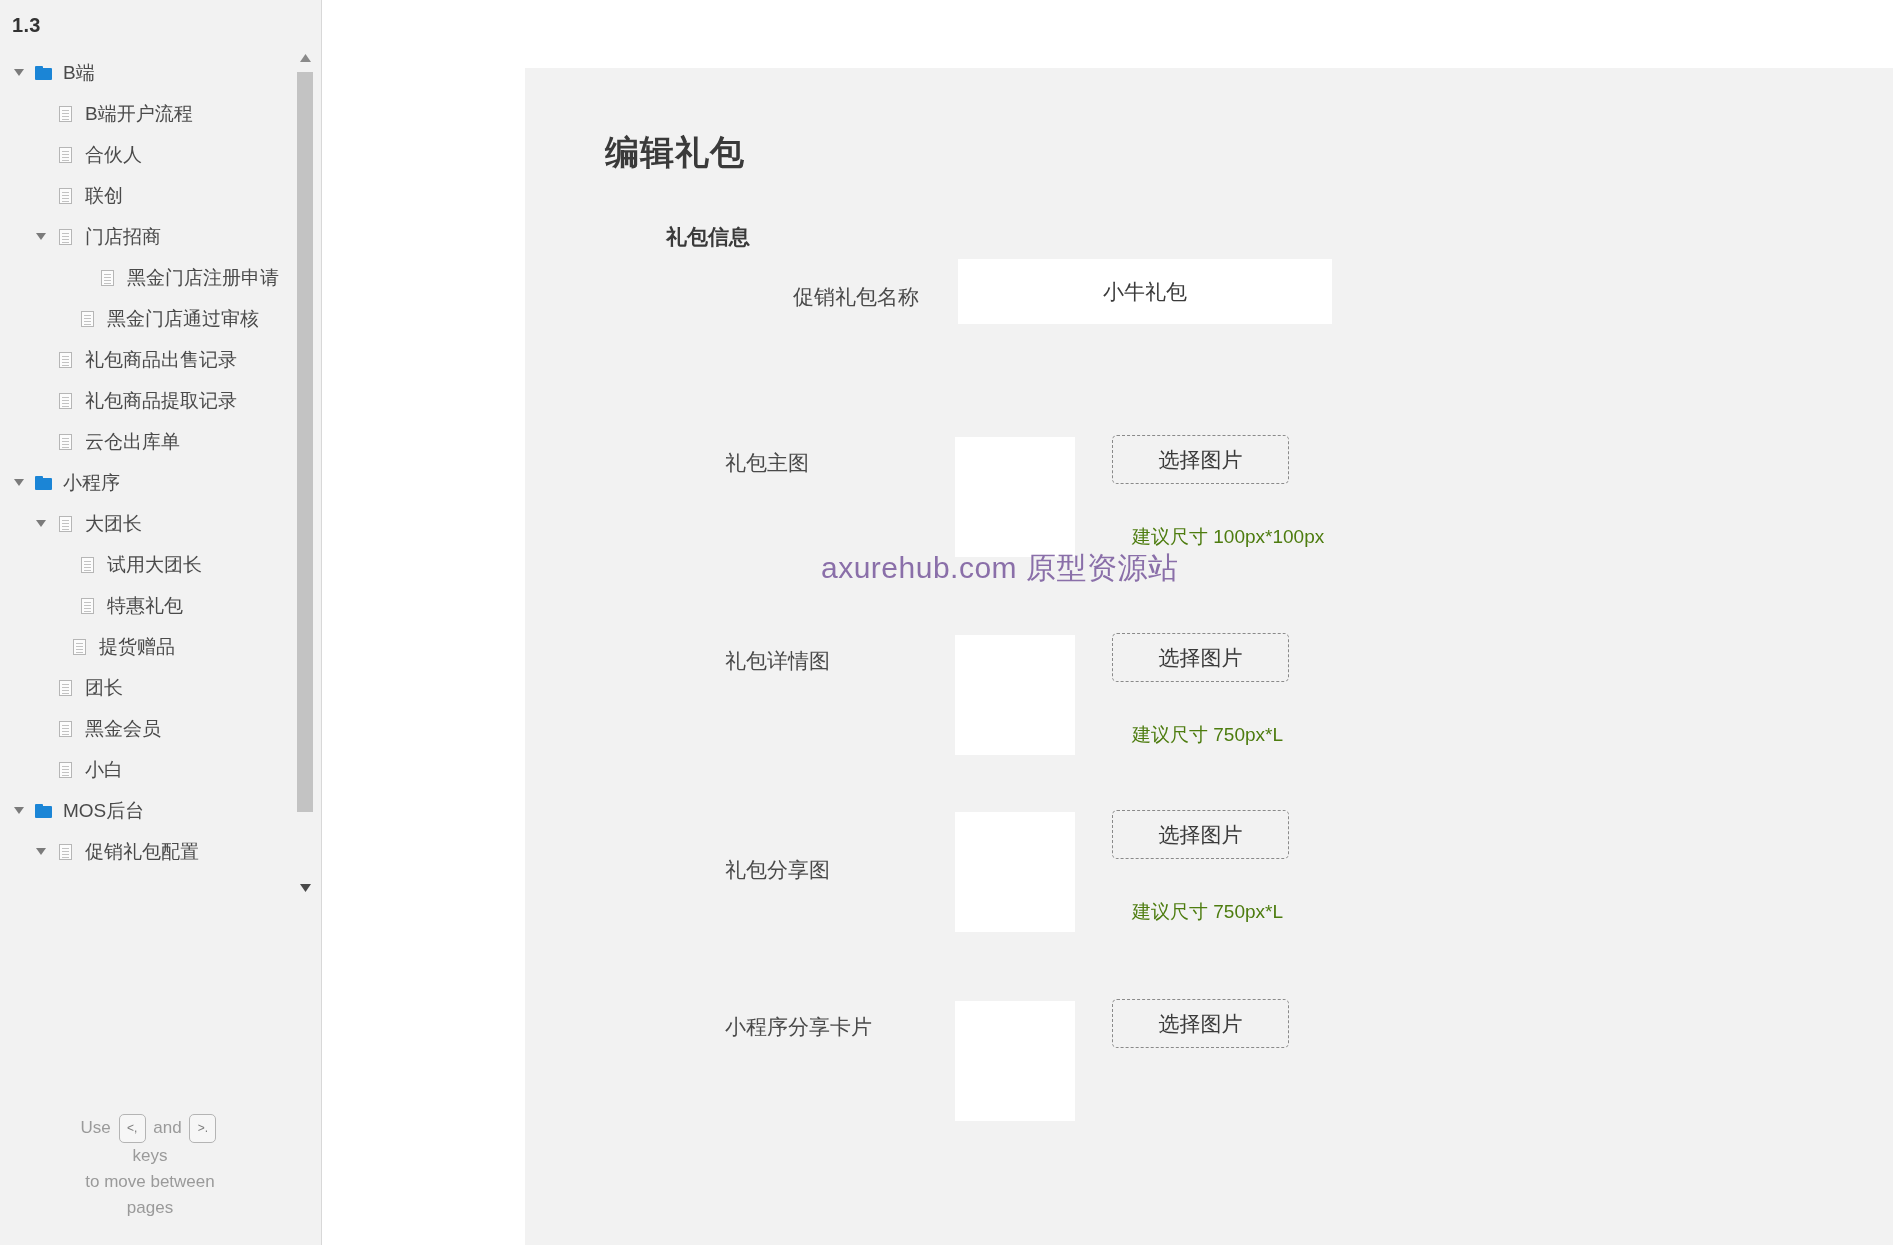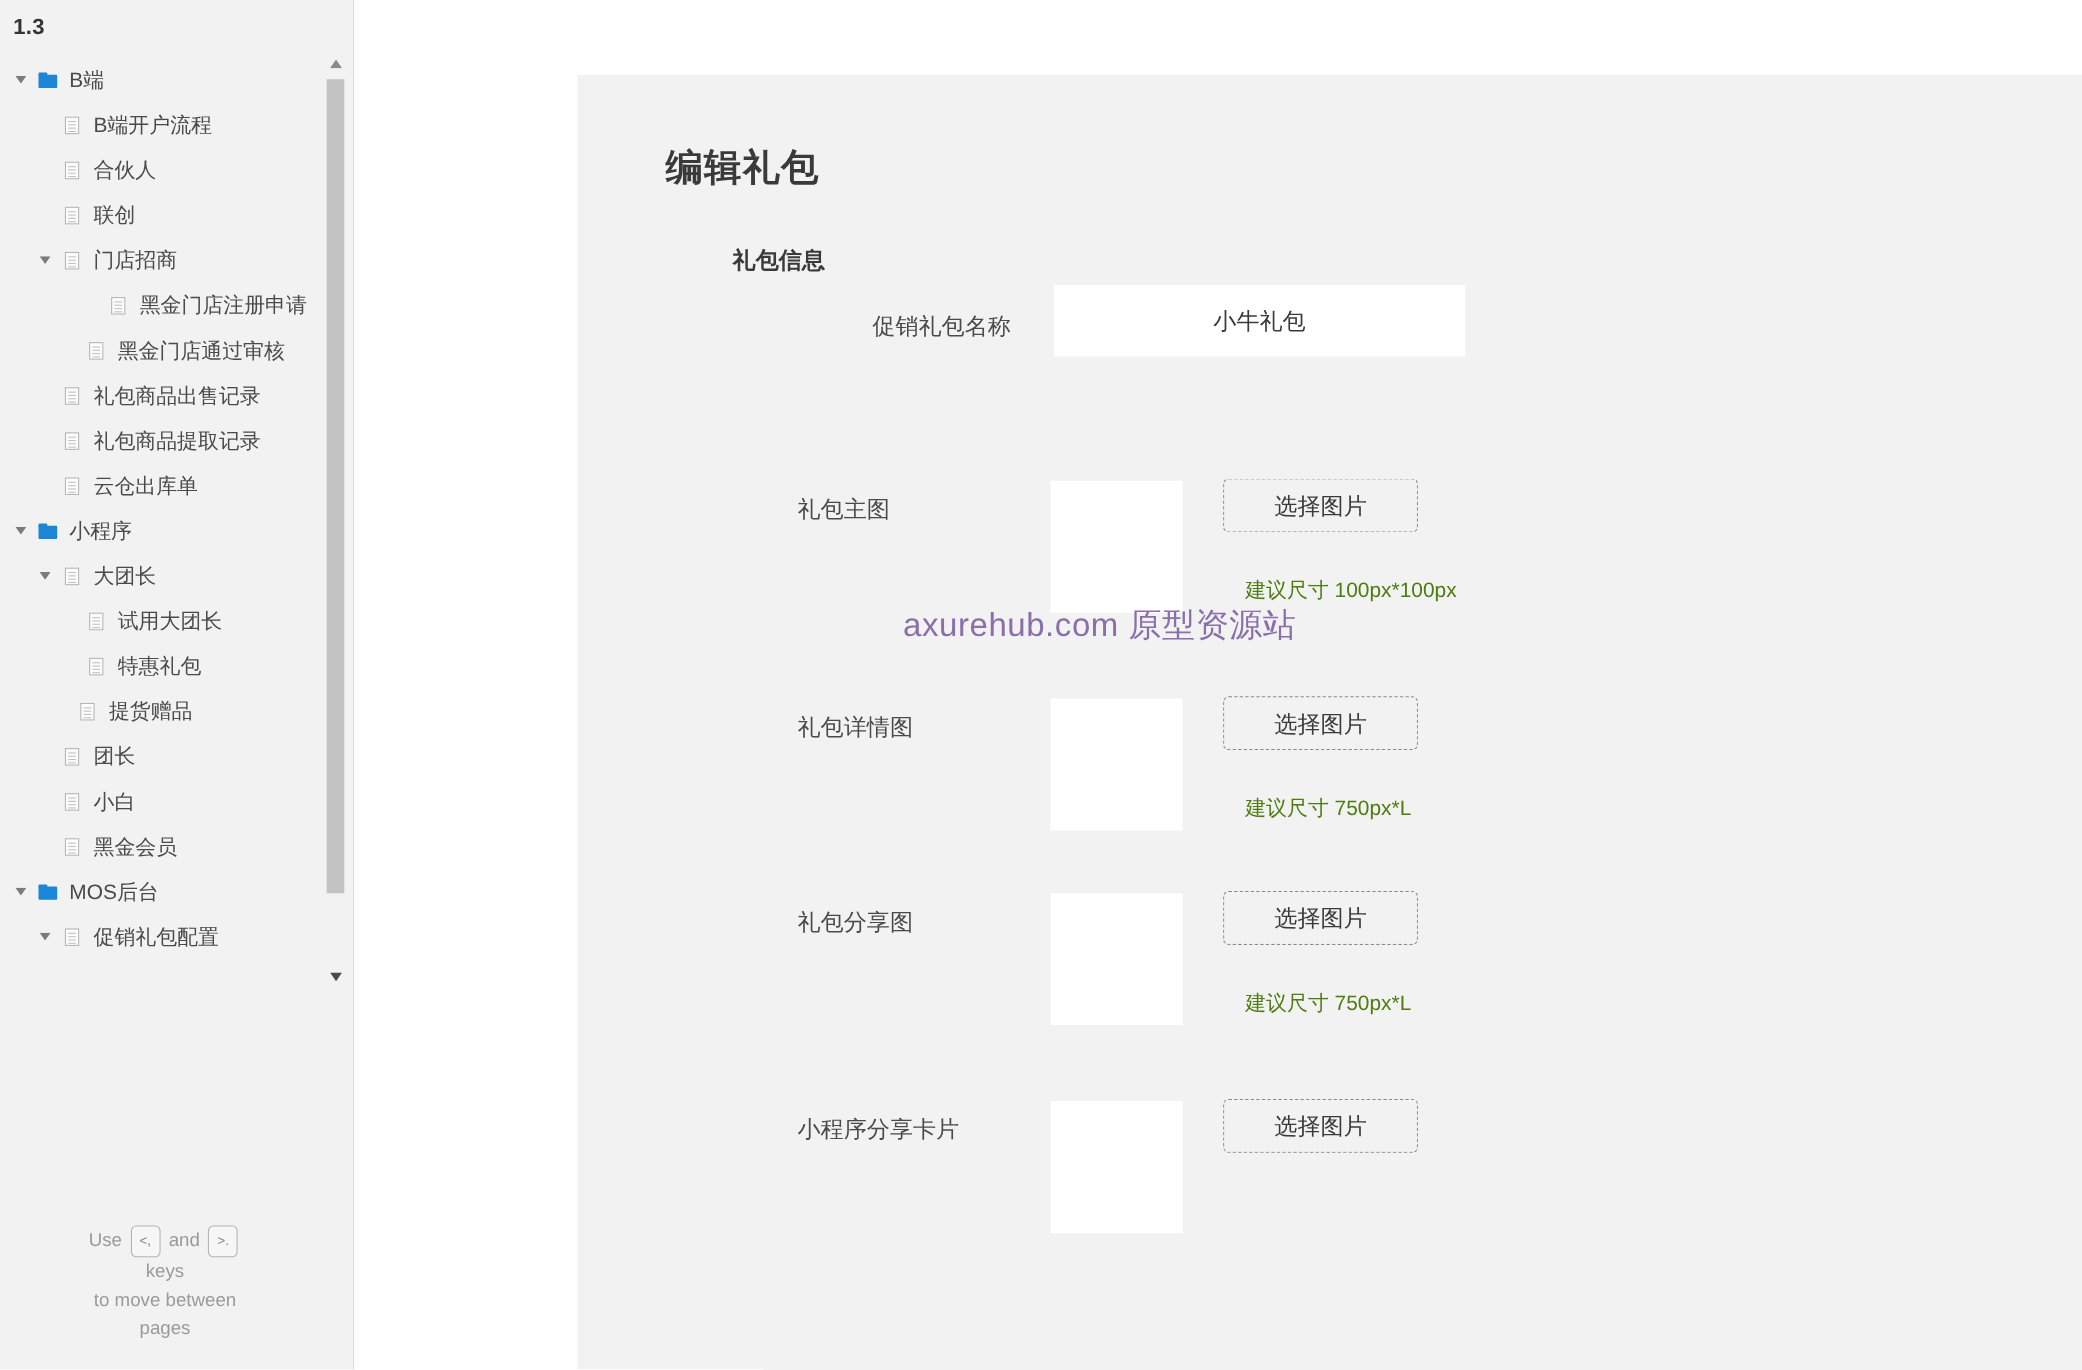--- a/index.html
+++ b/index.html
@@ -335,28 +335,28 @@
           <span class="tw-icon">
             <span class="page-ico"></span>
           </span>
           <span class="tw-label">团长</span>
         </div>
         <div class="tree-row" style="padding-left: 30px;">
           <span class="tw-spacer"></span>
           <span class="tw-icon">
             <span class="page-ico"></span>
           </span>
+          <span class="tw-label">黑金会员</span>
+        </div>
+        <div class="tree-row" style="padding-left: 30px;">
+          <span class="tw-spacer"></span>
+          <span class="tw-icon">
+            <span class="page-ico"></span>
+          </span>
           <span class="tw-label">小白</span>
-        </div>
-        <div class="tree-row" style="padding-left: 30px;">
-          <span class="tw-spacer"></span>
-          <span class="tw-icon">
-            <span class="page-ico"></span>
-          </span>
-          <span class="tw-label">黑金会员</span>
         </div>
         <div class="tree-row" style="padding-left: 8px;">
           <span class="tw-arrow">
             <svg width="10" height="7" viewBox="0 0 10 7">
               <path d="M0 0 L10 0 L5 7 Z" fill="#7b7b7b"></path>
             </svg>
           </span>
           <span class="tw-icon">
             <span class="folder-ico"></span>
           </span>
@@ -426,21 +426,21 @@
             <div class="pick-btn" style="top: 367px; left: 587px;">选择图片</div>
             <div class="size-hint" style="top: 456px; left: 587px;">建议尺寸 100px*100px</div>
           </div>
           <div class="img-row">
             <div class="img-label" style="top: 579px; left: 200px; width: 220px;">礼包详情图</div>
             <div class="img-thumb" style="top: 567px; left: 430px;"></div>
             <div class="pick-btn" style="top: 565px; left: 587px;">选择图片</div>
             <div class="size-hint" style="top: 654px; left: 587px;">建议尺寸 750px*L</div>
           </div>
           <div class="img-row">
-            <div class="img-label" style="top: 756px; left: 200px; width: 220px;">礼包分享图</div>
+            <div class="img-label" style="top: 788px; left: 200px; width: 220px;">礼包分享图</div>
             <div class="img-thumb" style="top: 744px; left: 430px;"></div>
             <div class="pick-btn" style="top: 742px; left: 587px;">选择图片</div>
             <div class="size-hint" style="top: 831px; left: 587px;">建议尺寸 750px*L</div>
           </div>
           <div class="img-row">
             <div class="img-label" style="top: 945px; left: 200px; width: 220px;">小程序分享卡片</div>
             <div class="img-thumb" style="top: 933px; left: 430px;"></div>
             <div class="pick-btn" style="top: 931px; left: 587px;">选择图片</div>
           </div>
         </div>

